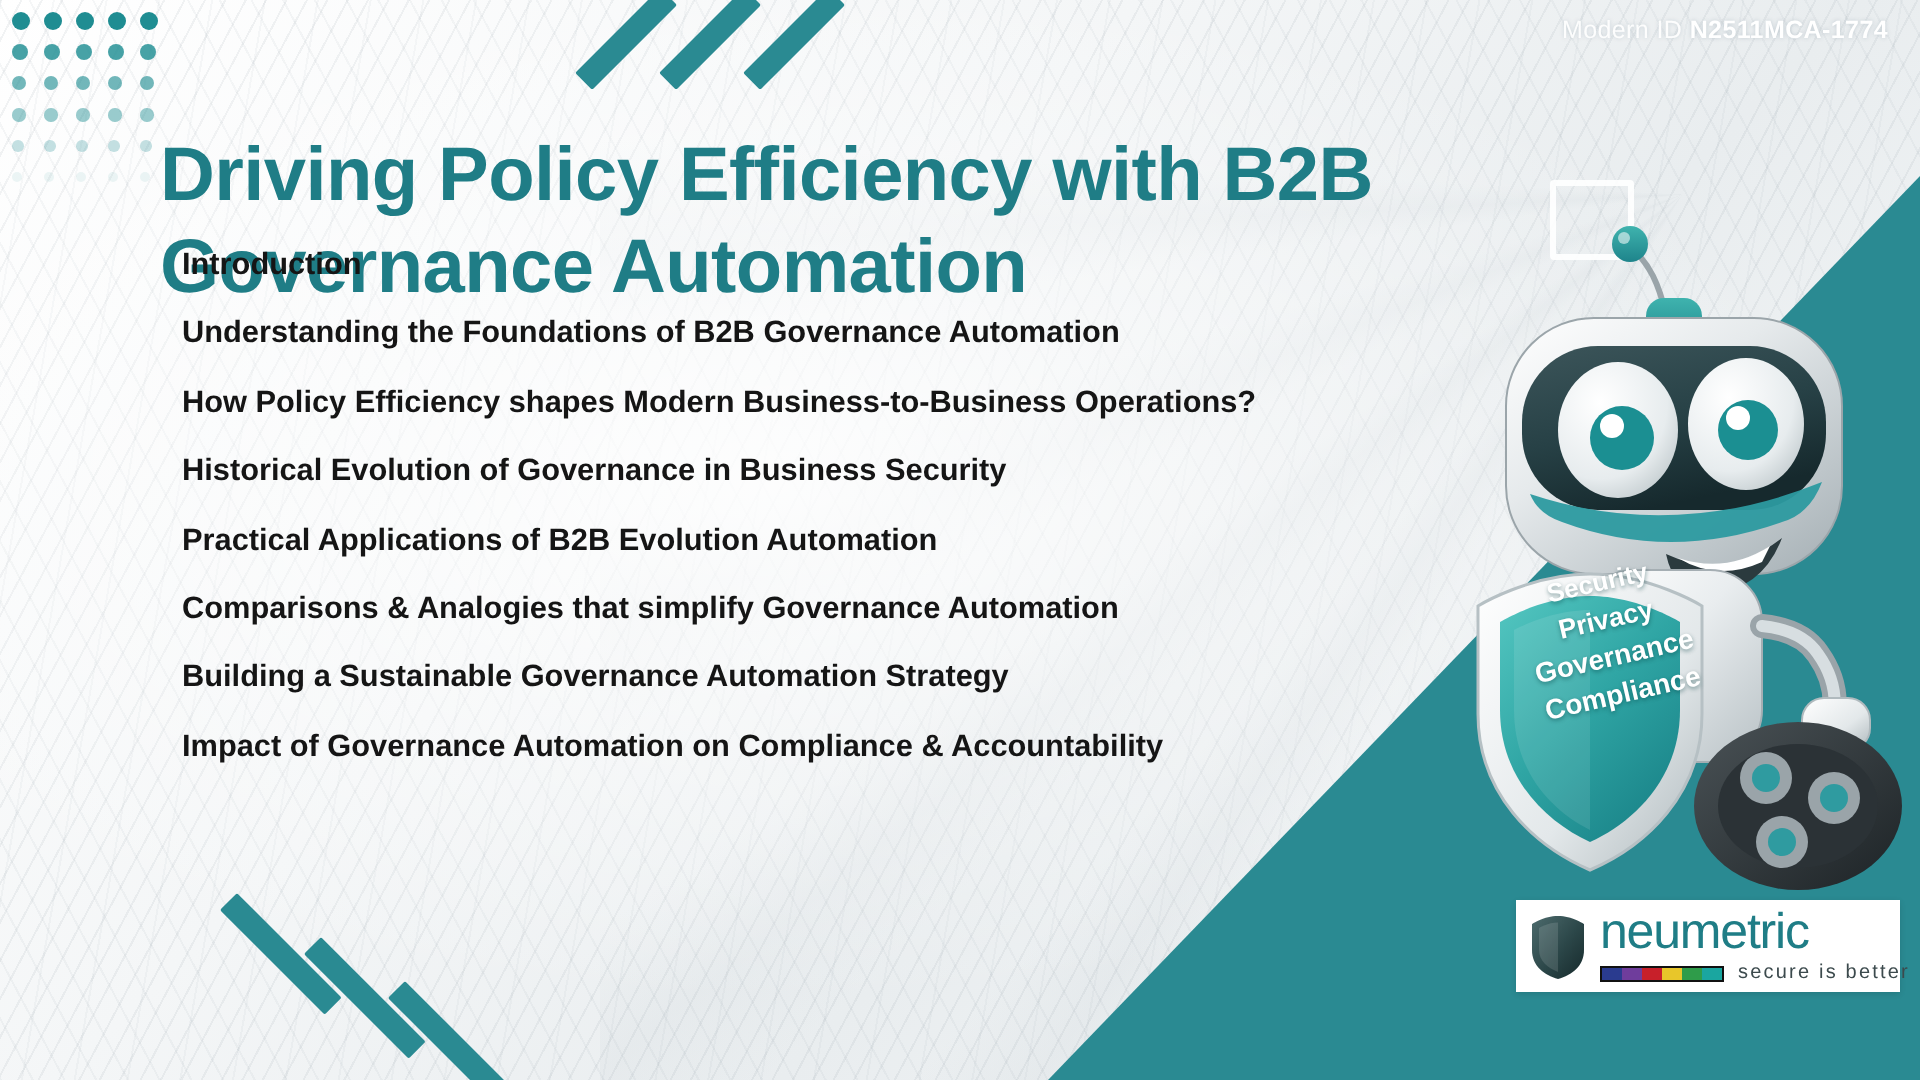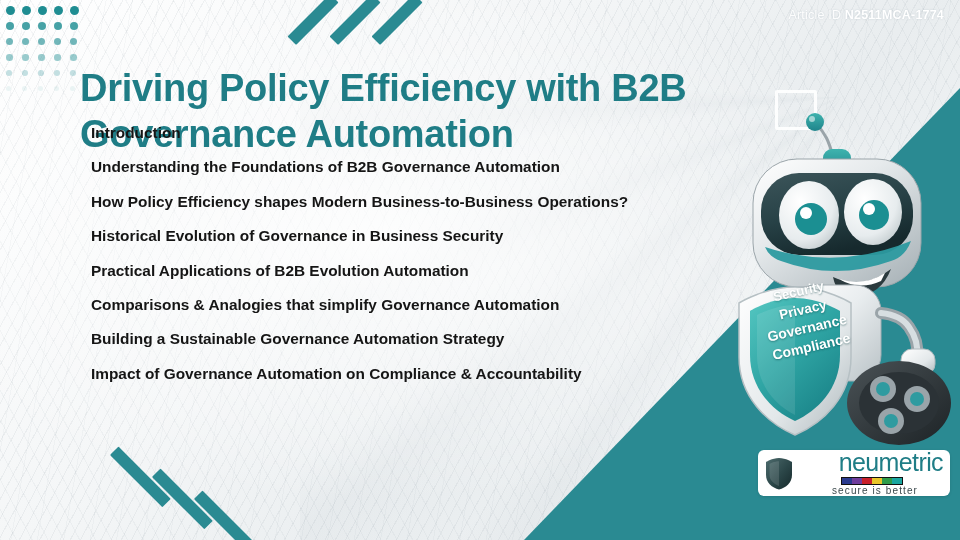--- a/index.html
+++ b/index.html
@@ -102,32 +102,31 @@
   }
   .shield-words span{display:block;}
   .shield-words span:nth-child(1){font-size:13px;}
   .shield-words span:nth-child(2){font-size:13.5px;}
   .shield-words span:nth-child(3){font-size:14px;}
   .shield-words span:nth-child(4){font-size:14px;}
 
   
   .logo{
     position:absolute;left:758px;top:450px;width:192px;height:46px;
-    background:#ffffff;border-radius:6px;
+    background:#ffffff;border-radius:0;
     display:flex;align-items:center;padding:0 7px;box-sizing:border-box;
     box-shadow:0 1px 3px rgba(0,0,0,.12);
-    text-align:right;
   }
   .logo-shield{width:28px;height:33px;flex:0 0 auto;}
   .logo-text{margin-left:7px;flex:1 1 auto;}
   .logo-word{
     font-size:25px;line-height:24px;font-weight:400;color:#1f7d86;
     letter-spacing:-.6px;
   }
-  .logo-sub{display:flex;align-items:center;margin-top:3px;flex-direction:column;}
+  .logo-sub{display:flex;align-items:center;margin-top:3px;}
   .logo-bar{width:62px;height:8px;flex:0 0 auto;display:flex;border:1px solid #111;box-sizing:border-box;}
   .logo-bar i{flex:1 1 auto;display:block;}
   .logo-tag{
     margin-left:7px;font-size:10px;color:#3c4a4d;letter-spacing:1.1px;white-space:nowrap;
   }
 </style>
 </head>
 <body>
 
 <div class="slide">
@@ -181,21 +180,21 @@
 
   <div class="stripes stripes-bottom">
       <span class="stripe" style="background: rgb(42, 138, 146); width: 12px; height: 74px; left: 0px; top: 0px; transform: rotate(-45deg); transform-origin: left top;"></span>
       <span class="stripe" style="background: rgb(42, 138, 146); width: 12px; height: 74px; left: 42px; top: 22px; transform: rotate(-45deg); transform-origin: left top;"></span>
       <span class="stripe" style="background: rgb(42, 138, 146); width: 12px; height: 74px; left: 84px; top: 44px; transform: rotate(-45deg); transform-origin: left top;"></span>
     </div>
 
   <div class="square-outline"></div>
 
   <div class="article-id">
-    <span class="label">Article ID</span>
+    <span class="label">Modern ID</span>
     <span class="value">N2511MCA-1774</span>
   </div>
 
   <h1 class="title" style="color: rgb(31, 125, 134);">Driving Policy Efficiency with B2B Governance Automation</h1>
 
   <div class="toc">
       <div class="toc-item" style="color: rgb(21, 21, 21);">Introduction</div>
       <div class="toc-item" style="color: rgb(21, 21, 21);">Understanding the Foundations of B2B Governance Automation</div>
       <div class="toc-item" style="color: rgb(21, 21, 21);">How Policy Efficiency shapes Modern Business-to-Business Operations?</div>
       <div class="toc-item" style="color: rgb(21, 21, 21);">Historical Evolution of Governance in Business Security</div>

